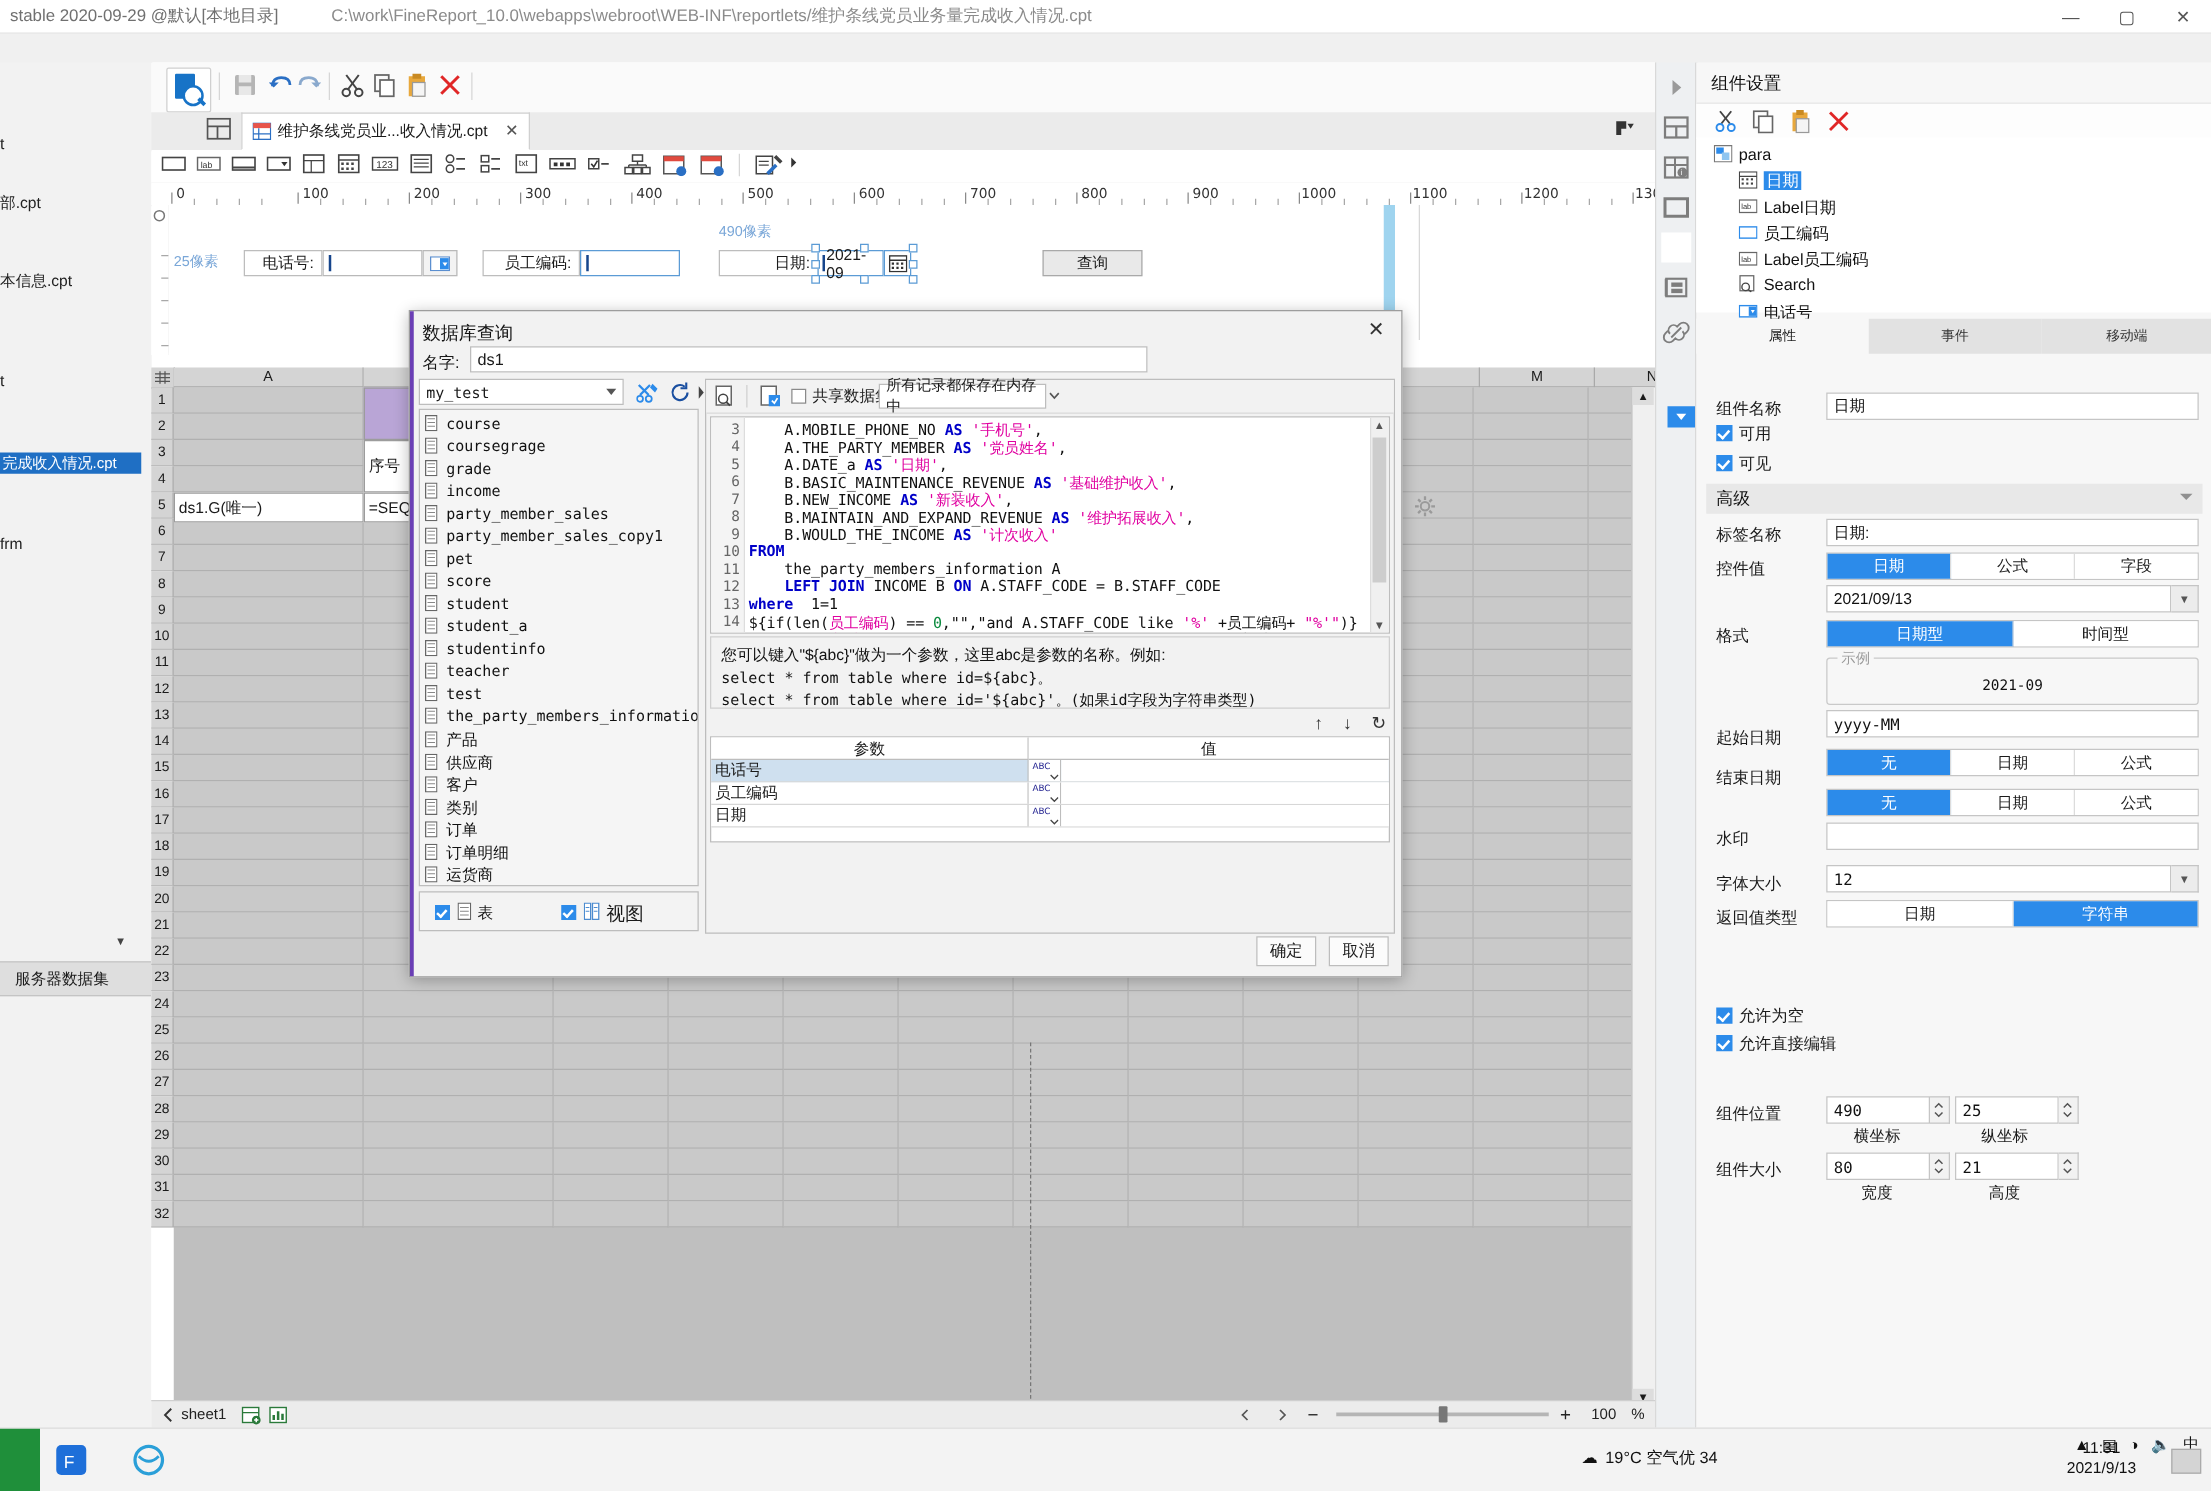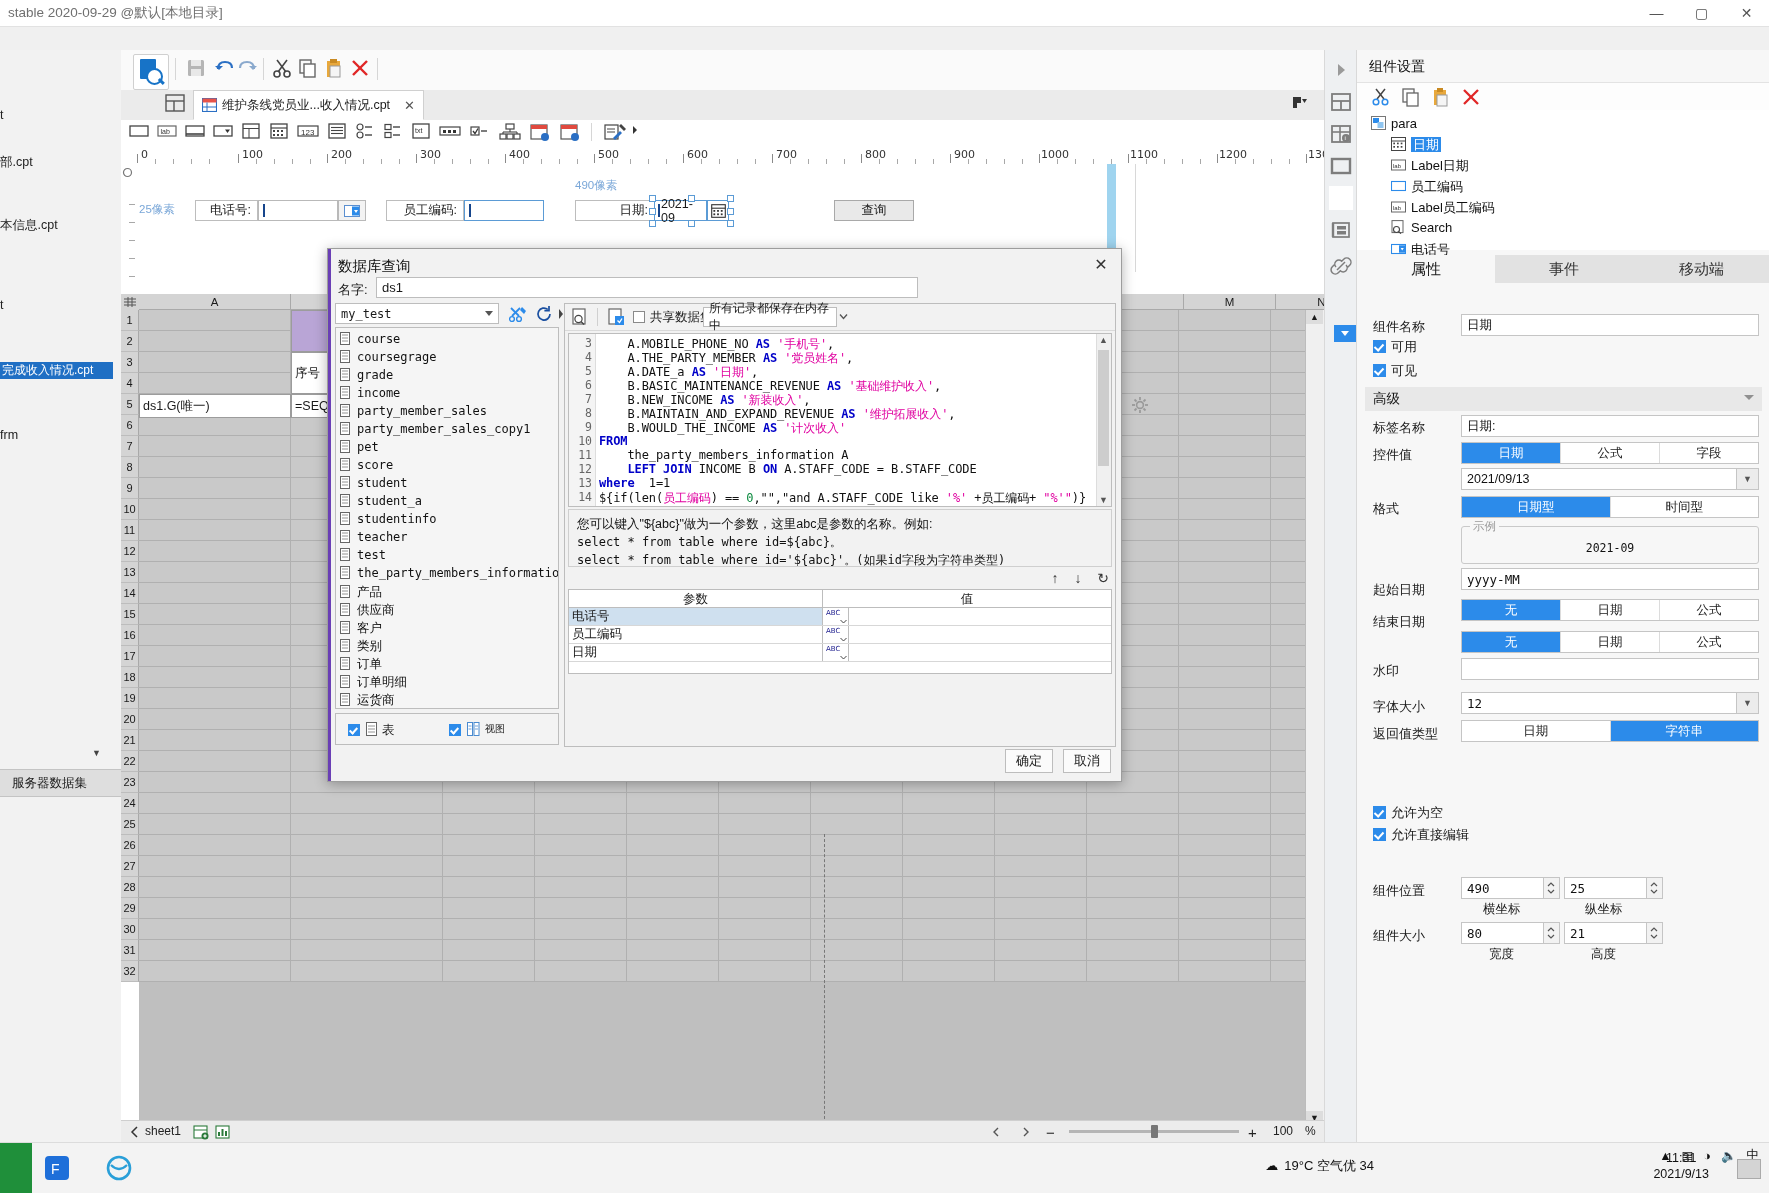--- a/index.html
+++ b/index.html
@@ -120,21 +120,21 @@
   .rpanel{position:absolute;left:1356px;top:50px;width:413px;height:1093px;background:#f7f7f7;
           border-left:1px solid #d9d9d9;}
   .rp-title{position:absolute;left:12px;top:8px;font-size:14px;color:#111;}
   .rp-tb{position:absolute;left:0;top:32px;width:413px;height:28px;border-top:1px solid #e3e3e3;
          border-bottom:1px solid #e3e3e3;background:#fdfdfd;}
   .tree{position:absolute;left:0;top:60px;width:413px;height:140px;background:#fff;}
   .tnode{position:absolute;font-size:13px;color:#111;white-space:nowrap;}
   .tnode .nic{display:inline-block;width:15px;height:14px;vertical-align:-2px;margin-right:5px;}
   .tsel{background:#2c8bea;color:#fff;padding:0 2px;}
   .tabs3{position:absolute;left:0;top:205px;width:413px;height:28px;}
-  .tab3{position:absolute;top:0;height:28px;line-height:28px;text-align:center;font-size:15px;font-family:Liberation Serif, serif;}
+  .tab3{position:absolute;top:0;height:28px;line-height:28px;text-align:center;font-size:11px;font-family:Liberation Serif, serif;}
   .tab3.active{background:#f7f7f7;color:#1a1a1a;}
   .tab3.idle{background:#e2e2e2;color:#333;}
   .sect{position:absolute;left:8px;width:397px;height:24px;background:#e8e8e8;}
   .sect span{position:absolute;left:8px;top:3px;font-size:13.5px;color:#111;}
   .sect .car{position:absolute;right:8px;top:8px;width:0;height:0;border-left:5px solid transparent;
              border-right:5px solid transparent;border-top:5px solid #909090;}
   .pl{position:absolute;font-size:13px;color:#1a1a1a;}
   .pin{position:absolute;box-sizing:border-box;border:1px solid #c5c5c5;background:#fff;height:22px;
        font-size:12.5px;display:flex;align-items:center;padding-left:5px;color:#111;}
   .pseg{position:absolute;box-sizing:border-box;border:1px solid #c5c5c5;height:22px;display:flex;}
@@ -223,20 +223,21 @@
   .clock{position:absolute;right:60px;top:7px;text-align:center;font-size:12.5px;line-height:16px;color:#111;}
   .weather{position:absolute;right:395px;top:14px;font-size:13px;color:#111;}
 </style>
 </head>
 <body>
 
 <div class="app">
 
   <div class="titlebar">
     <div class="t1">stable 2020-09-29 @默认[本地目录]</div>
+    <div class="t2">C:\work\FineReport_10.0\webapps\webroot\WEB-INF\reportlets/维护条线党员业务量完成收入情况.cpt</div>
     <div class="wbtns">
       <div class="wbtn">—</div>
       <div class="wbtn">▢</div>
       <div class="wbtn close">✕</div>
     </div>
   </div>
 
 
   <div class="leftrail">
     <div class="lr-item" style="top:58px;left:0">t</div>
@@ -1608,21 +1609,21 @@
         <svg style="position:absolute;left:131px;top:8px" width="13" height="14" viewBox="0 0 13 14">
             <rect x="0.5" y="0.5" width="5" height="13" fill="#fff" stroke="#4b8bd0" stroke-width="1"></rect>
             <rect x="7" y="0.5" width="5" height="13" fill="#fff" stroke="#4b8bd0" stroke-width="1"></rect>
             <g stroke="#4b8bd0" stroke-width="0.8">
               <line x1="1.5" y1="4" x2="4.5" y2="4"></line>
               <line x1="1.5" y1="7" x2="4.5" y2="7"></line>
               <line x1="8" y1="4" x2="11" y2="4"></line>
               <line x1="8" y1="7" x2="11" y2="7"></line>
             </g>
           </svg>
-        <div style="position:absolute;left:149px;top:8px;font-size:10px">视图</div>
+        <div style="position:absolute;left:149px;top:8px;font-size:15px">视图</div>
       </div>
 
       <div class="rightcol">
         <div class="sqltoolbar">
           <svg style="position:absolute;left:6px;top:4px" width="18" height="18" viewBox="0 0 18 18">
             <rect x="2" y="1" width="12" height="15" fill="#fff" stroke="#666" stroke-width="1.2"></rect>
               <circle cx="7.5" cy="11" r="3.6" fill="#fff" stroke="#444" stroke-width="1.2"></circle>
               <line x1="10" y1="13.6" x2="13" y2="16.4" stroke="#444" stroke-width="1.4"></line>
           </svg>
           <div style="position:absolute;left:32px;top:4px;width:1px;height:18px;background:#d0d0d0"></div>

